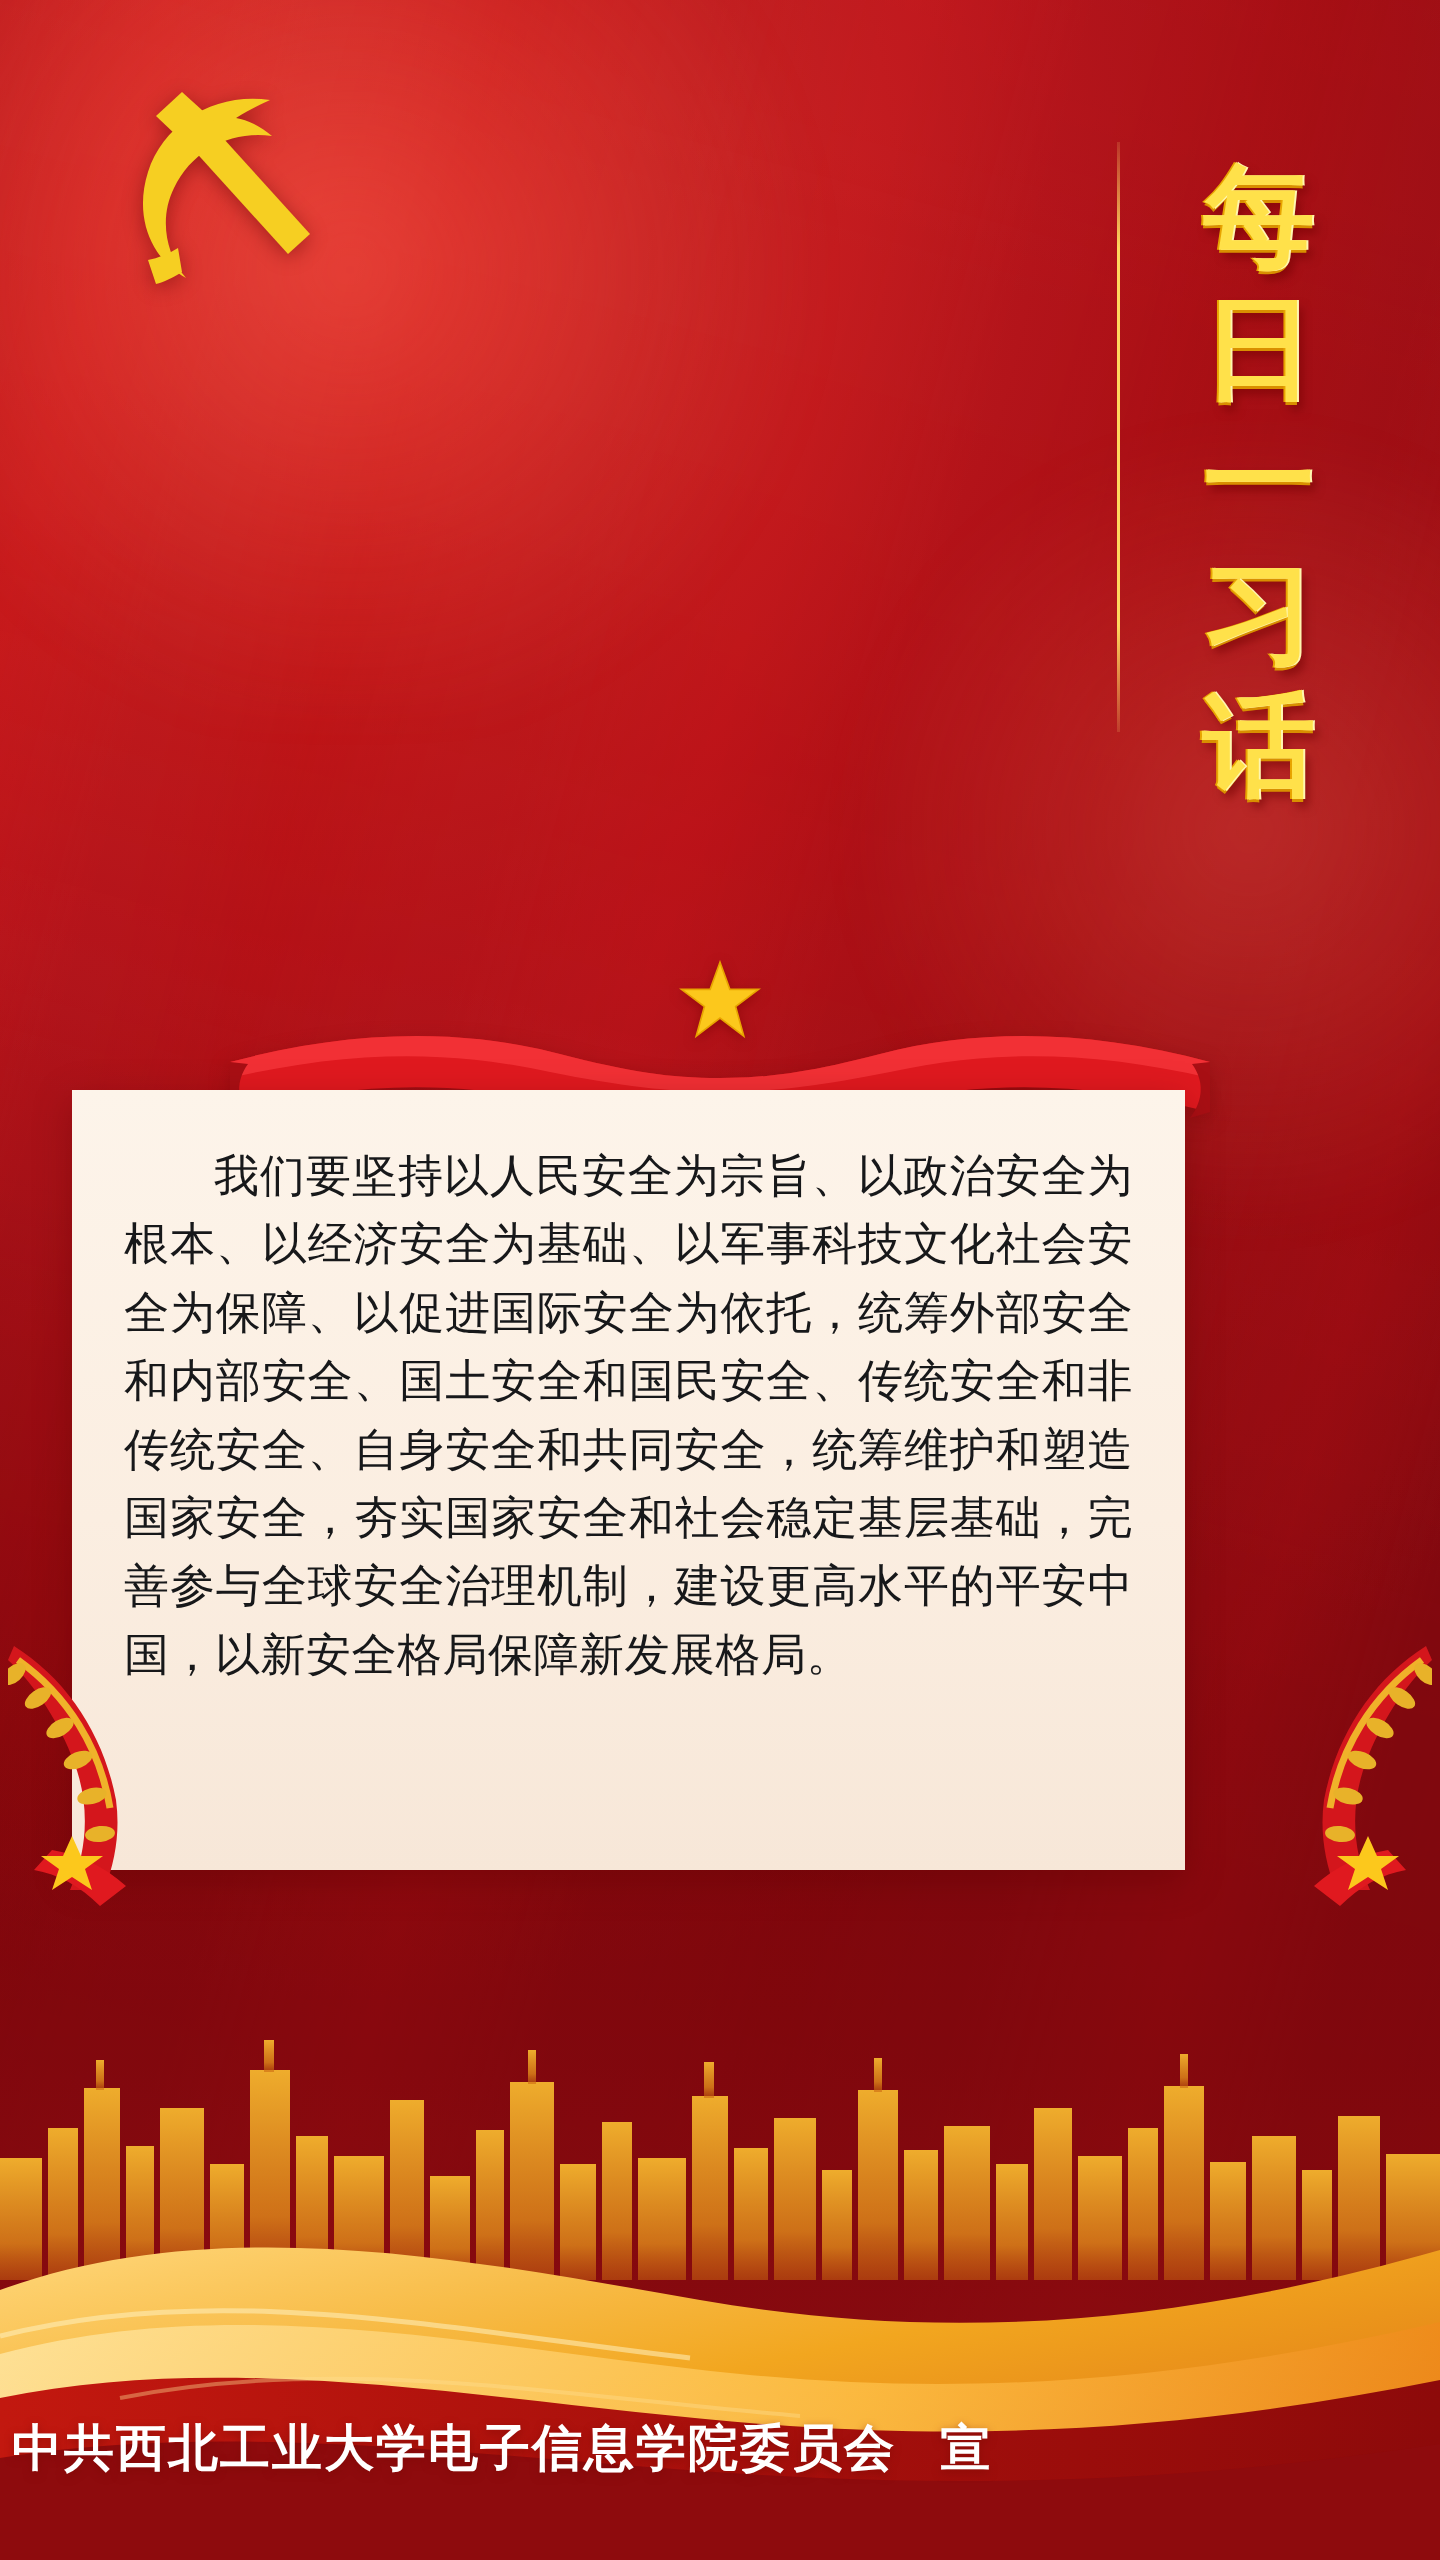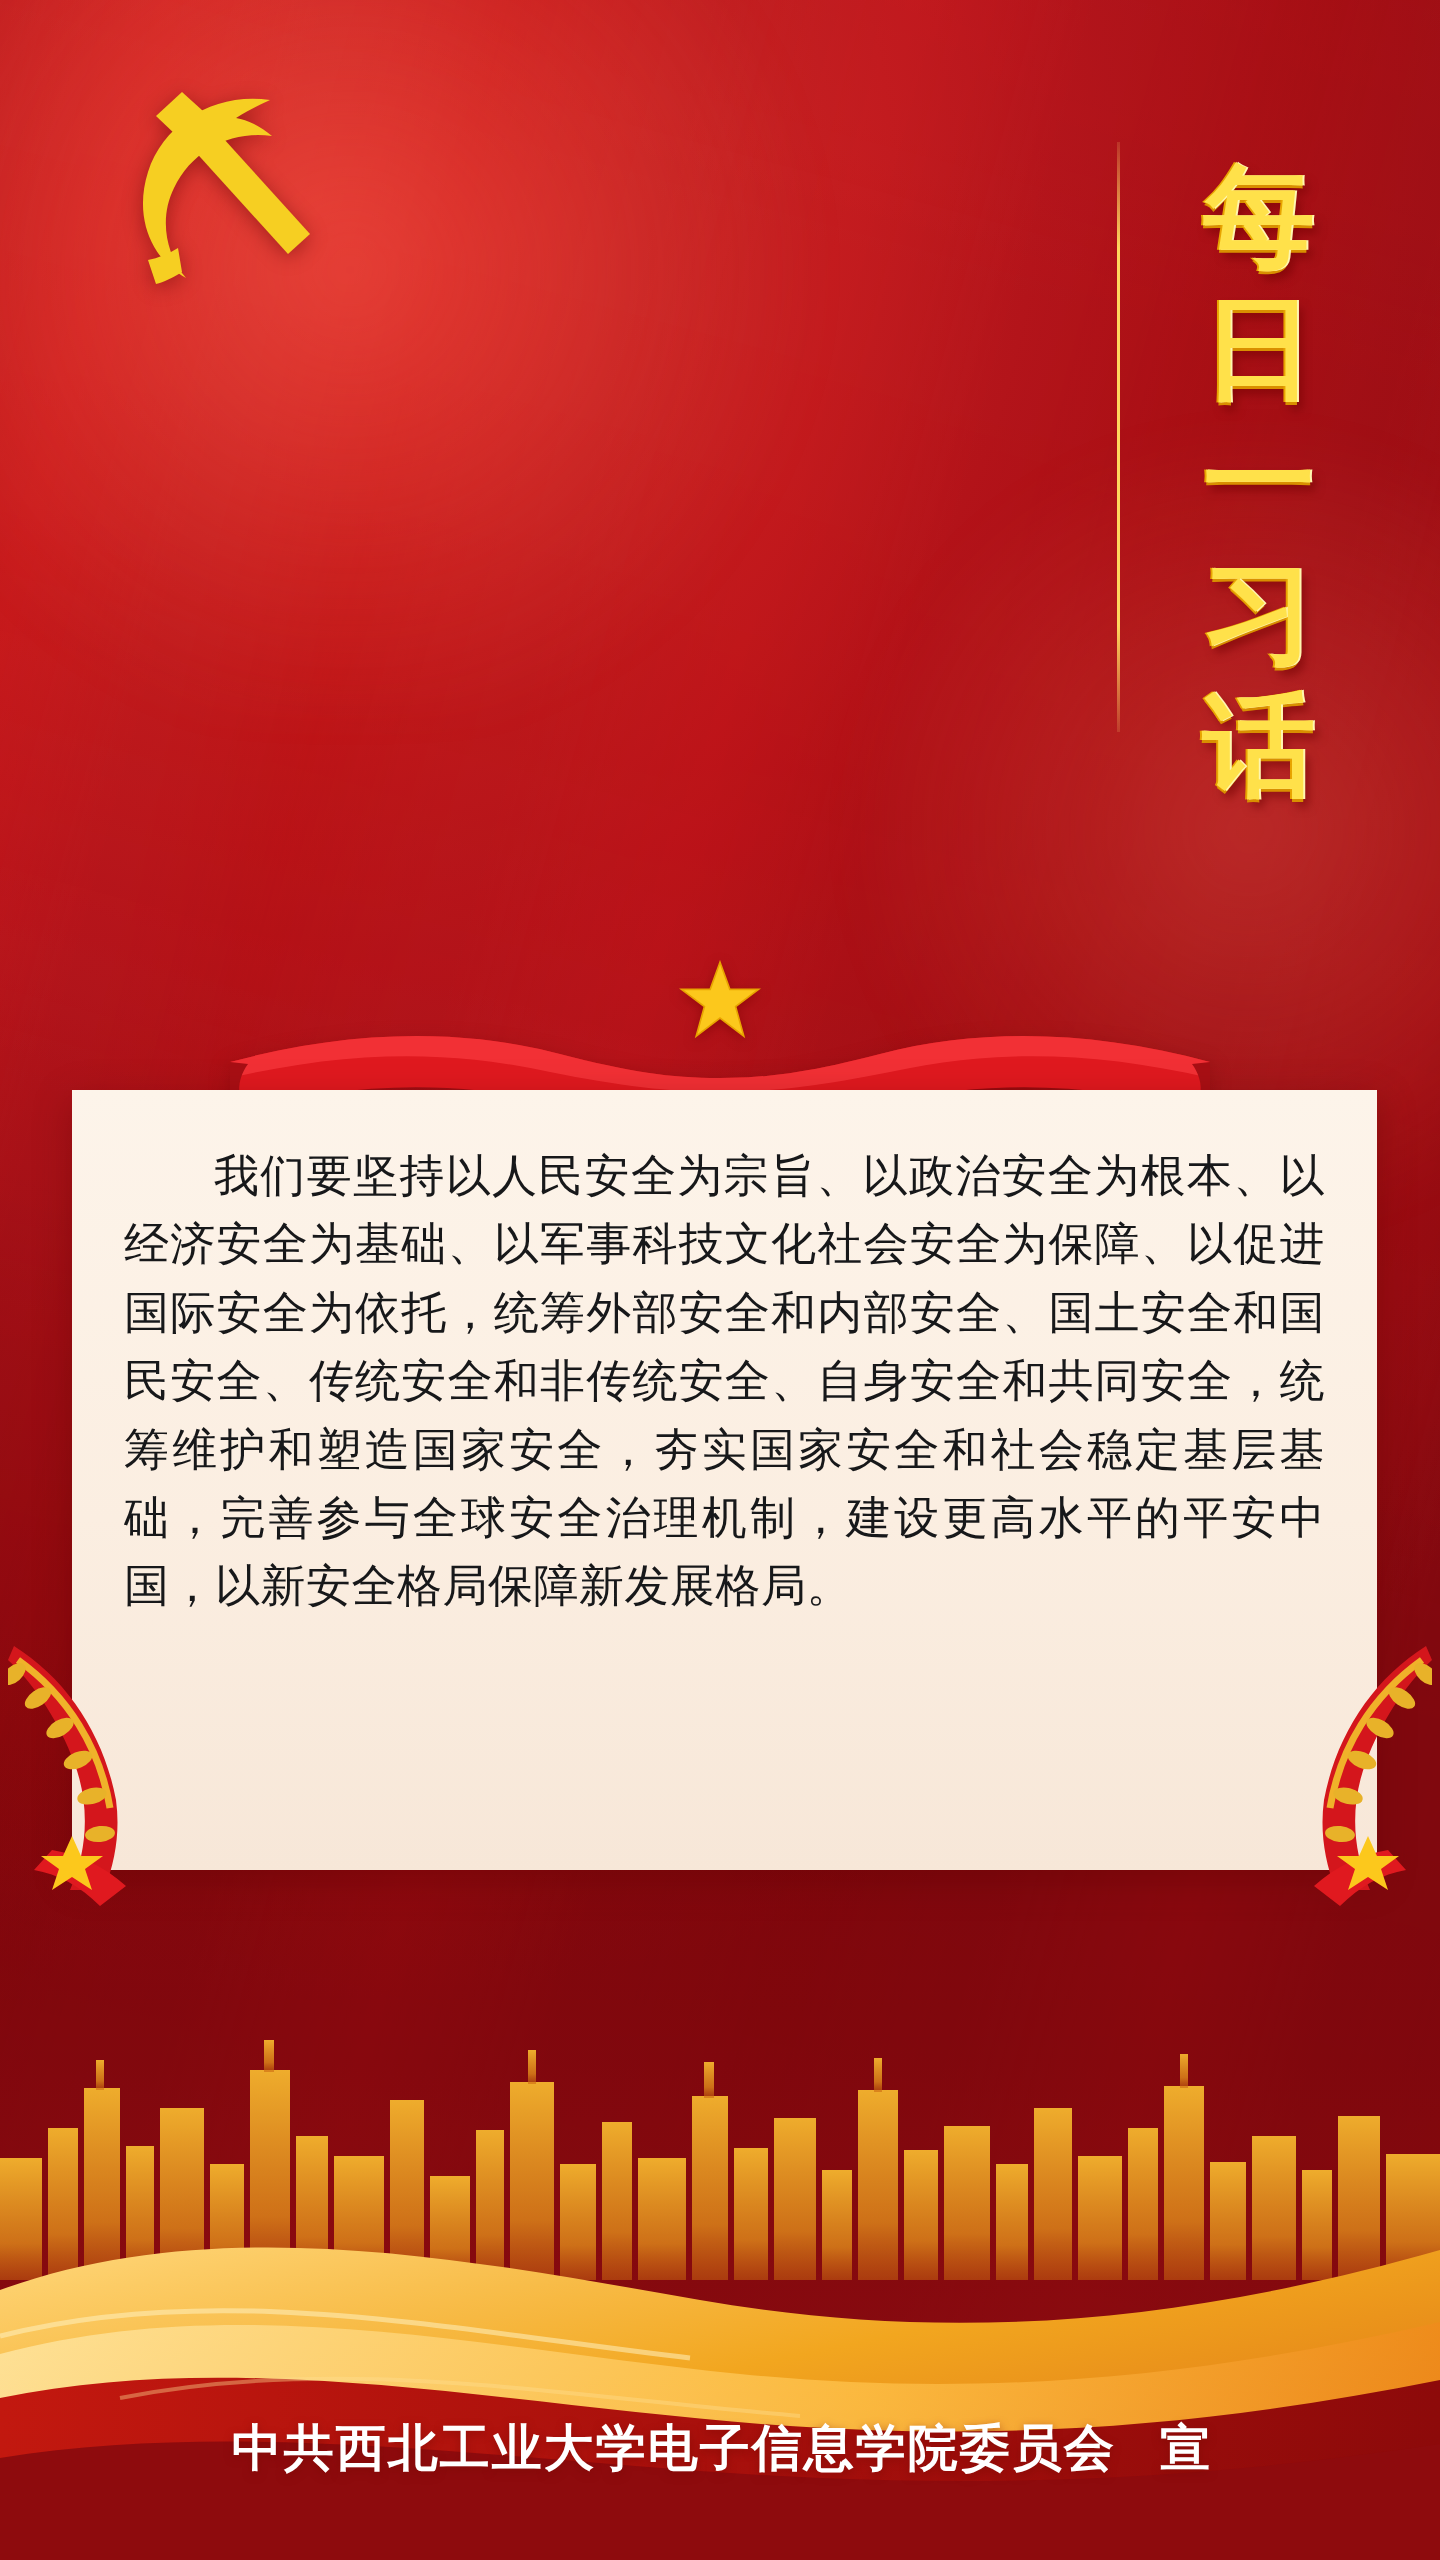--- a/index.html
+++ b/index.html
@@ -128,21 +128,21 @@
     height: 120px;
   }
   .ribbon svg { width: 100%; height: 100%; display: block;
     filter: drop-shadow(0 6px 10px rgba(110,0,0,0.35)); }
 
   
   .card {
     position: absolute;
     left: 72px;
     top: 1090px;
-    width: 1305px;
+    width: 1113px;
     min-height: 780px;
     background: linear-gradient(to bottom, #fdf4ea 0%, #fbeee1 55%, #f7e7d8 100%);
     box-shadow: 0 10px 34px rgba(90, 0, 0, 0.35);
     padding: 52px 52px 44px 52px;
     box-sizing: border-box;
   }
   .quote-text {
     font-family: "Liberation Sans", "DejaVu Sans", sans-serif;
     font-size: 45px;
     line-height: 1.52;
@@ -186,23 +186,23 @@
     position: absolute;
     left: 0; right: 0;
     bottom: 0;
     height: 420px;
   }
   .waves svg { width: 100%; height: 100%; display: block; }
 
   
   .footer {
     position: absolute;
-    left: 4px; right: 0;
+    left: 12px; right: 0;
     bottom: 78px;
-    text-align: center;
+    text-align: left;
   }
   .footer-text {
     display: inline-block;
     font-family: "Liberation Sans", "DejaVu Sans", sans-serif;
     font-weight: 700;
     font-size: 50px;
     letter-spacing: 2px;
     color: #ffffff;
     text-shadow: 0 3px 8px rgba(120, 10, 0, 0.55);
   }

